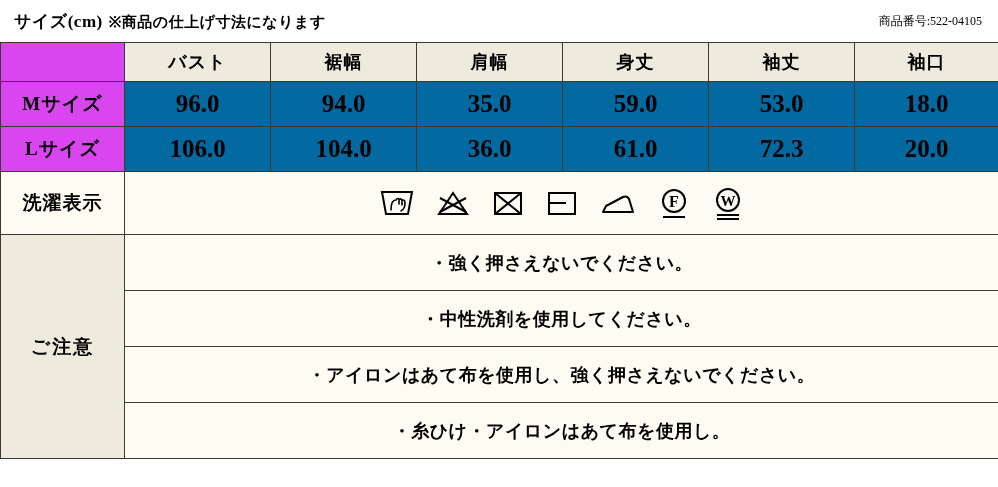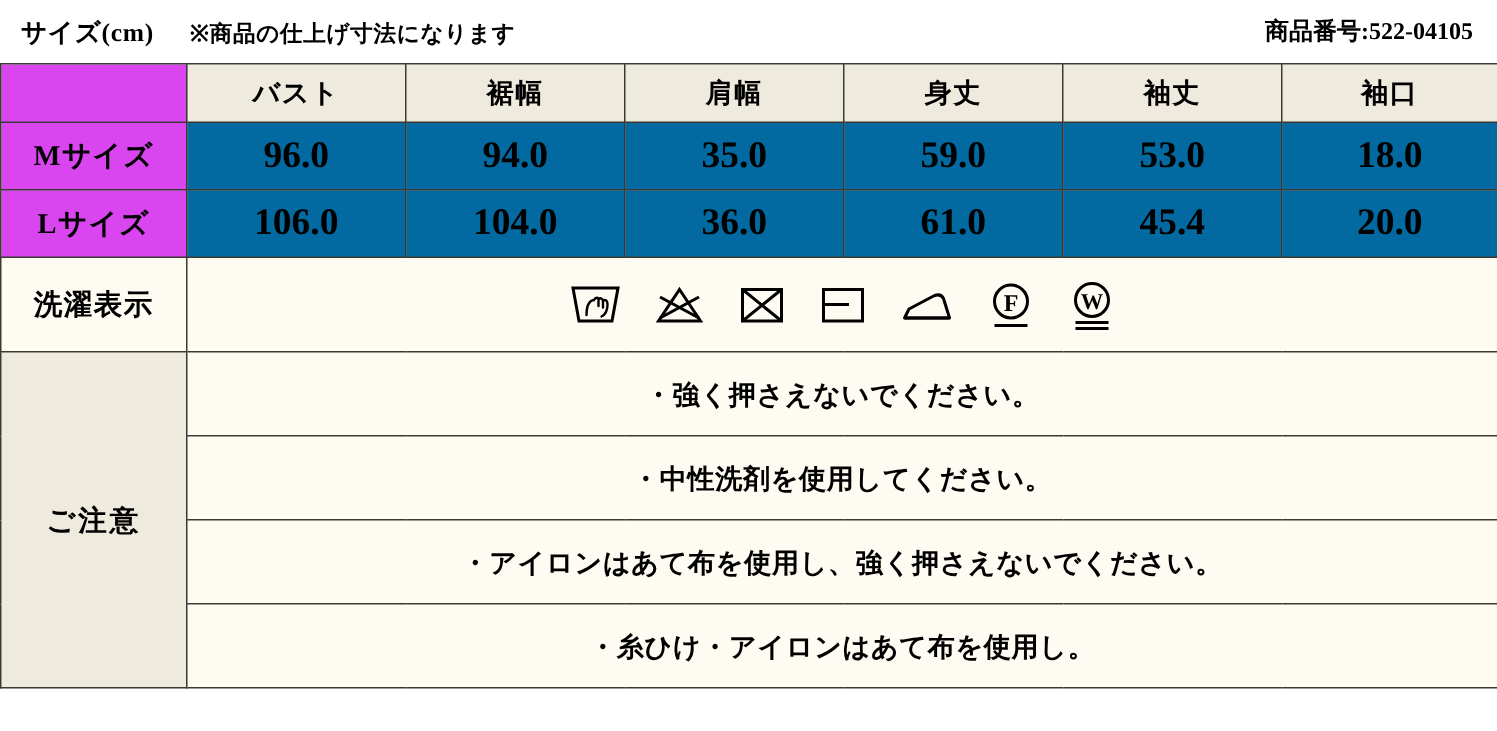--- a/index.html
+++ b/index.html
@@ -31,25 +31,25 @@
     box-sizing: border-box;
   }
   .header-left {
     font-size: 17px;
     font-weight: bold;
     letter-spacing: 0.5px;
     white-space: nowrap;
   }
   .header-left .note {
     font-size: 15px;
-    margin-left: 24px;
+    margin-left: 6px;
   }
   .header-right {
-    font-size: 16px;
-    font-weight: bold;
+    font-size: 12px;
+    font-weight: normal;
     white-space: nowrap;
   }
   
   table.size-table {
     border-collapse: collapse;
     width: 998px;
     table-layout: fixed;
   }
   table.size-table td,
   table.size-table th {
@@ -149,21 +149,21 @@
         <td class="val-cell">53.0</td>
         <td class="val-cell">18.0</td>
       </tr>
 
       <tr>
         <td class="label-cell">Lサイズ</td>
         <td class="val-cell">106.0</td>
         <td class="val-cell">104.0</td>
         <td class="val-cell">36.0</td>
         <td class="val-cell">61.0</td>
-        <td class="val-cell">45.4</td>
+        <td class="val-cell">72.3</td>
         <td class="val-cell">20.0</td>
       </tr>
 
       <tr class="care-row">
         <td class="label-cell">洗濯表示</td>
         <td colspan="6">
           <div class="care-symbols">
 
             <span>
               <svg width="38" height="34" viewBox="0 0 38 34">

